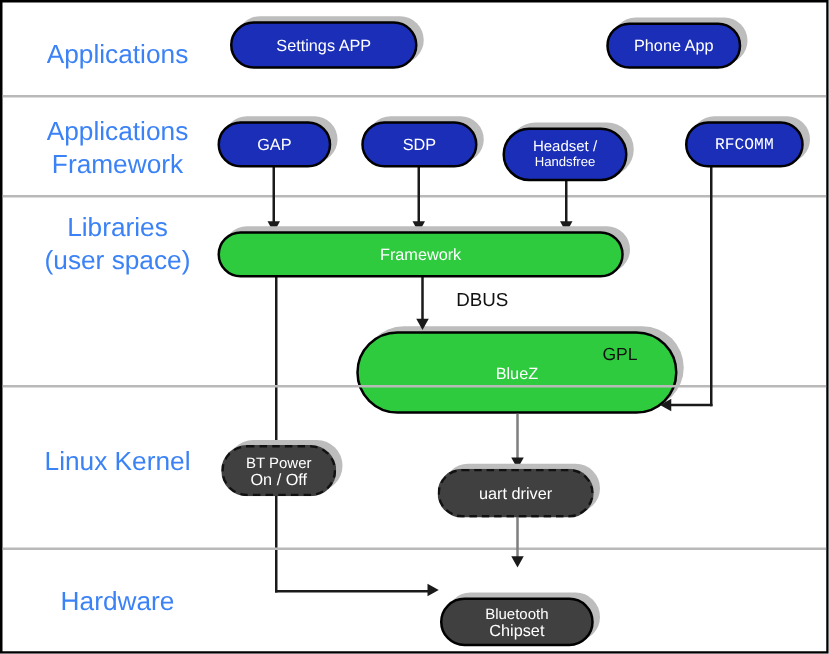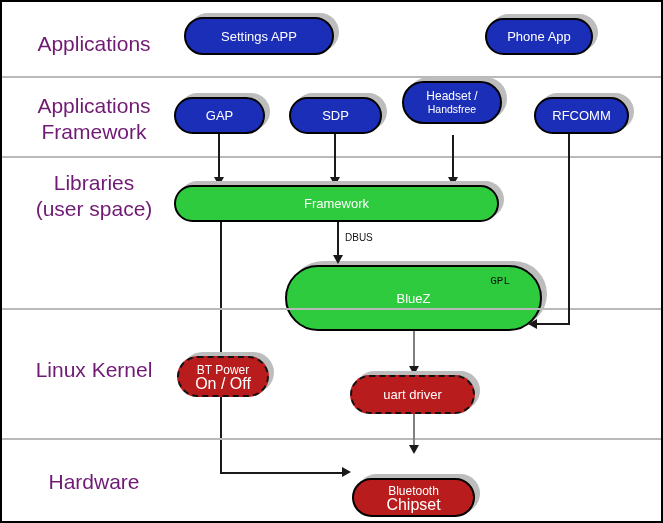--- a/index.html
+++ b/index.html
@@ -9,21 +9,21 @@
     box-sizing:border-box;
     border:2px solid #000;
     background:#ffffff;
     font-family:"Liberation Sans", sans-serif;
     overflow:hidden;
   }
   
   .layer-label{
     position:absolute;left:12px;width:160px;
     text-align:center;
-    color:#701a75;
+    color:#3b82f6;
     font-size:21px;line-height:26px;
     z-index:1;
   }
   
   .divider{
     position:absolute;left:0;width:659px;height:2px;
     background:#b9b9b9;
     z-index:3;
   }
   
@@ -33,47 +33,48 @@
     border:2px solid #000;
     border-radius:999px;
     box-shadow:5px -4px 0 #bdbdbd;
     color:#ffffff;
     text-align:center;
     box-sizing:border-box;
     z-index:5;
   }
   .pill.blue{background:#1b2eb8;}
   .pill.green{background:#2ecb3e;}
-  .pill.red{background:#b91c1c;}
+  .pill.red{background:#404040;}
   .pill.dashed{border-style:dashed;border-color:#111;}
   .pill .l1{font-size:13px;line-height:15px;}
   .pill .l2{font-size:10.5px;line-height:13px;}
   .pill.small-two .l1{font-size:12px;line-height:14px;}
-  .pill.small-two .l2{font-size:16px;line-height:14px;}
+  .pill.small-two .l2{font-size:13px;line-height:14px;}
   #node-bluez{z-index:2;border-radius:34px;}
   .gpl-tag{
     position:absolute;top:8px;right:30px;
-    color:#111;font-size:11px;font-family:Liberation Mono, monospace;
+    color:#111;font-size:14px;
   }
   
   .vline,.hline{position:absolute;background:#1a1a1a;z-index:4;}
   .vline{width:2px;}
   .hline{height:2px;}
   .vline.gray{background:#7f7f7f;}
   .vline.under{z-index:2;}
   
   .ah{position:absolute;width:0;height:0;z-index:4;}
   .ah-down{border-left:5px solid transparent;border-right:5px solid transparent;border-top:9px solid #1a1a1a;}
   .ah-left{border-top:5px solid transparent;border-bottom:5px solid transparent;border-right:9px solid #1a1a1a;}
   .ah-right{border-top:5px solid transparent;border-bottom:5px solid transparent;border-left:9px solid #1a1a1a;}
   
   .edge-label{
     position:absolute;
-    color:#111;font-size:10px;
+    color:#111;font-size:15px;
     z-index:4;
+    margin-left:20px;
   }
 </style>
 </head>
 <body>
 
 <div id="canvas">
 
   <div class="layer-label" style="top:29px;">
     <div>Applications</div>
   </div>
@@ -133,26 +134,26 @@
   </div>
 
   <div class="pill blue" style="left:172px;top:95px;width:91px;height:37px;text-align:right;">
     <span class="l1">GAP</span>
   </div>
 
   <div class="pill blue" style="left:287px;top:95px;width:93px;height:37px;">
     <span class="l1">SDP</span>
   </div>
 
-  <div class="pill blue" style="left:400px;top:79px;width:100px;height:43px;">
+  <div class="pill blue" style="left:400px;top:100px;width:100px;height:43px;">
     <span class="l1" style="font-size:12px;line-height:14px;">Headset /</span>
     <span class="l2">Handsfree</span>
   </div>
 
-  <div class="pill blue" style="left:532px;top:95px;width:95px;height:37px;">
+  <div class="pill blue" style="left:546px;top:95px;width:95px;height:37px;font-family:Liberation Mono, monospace;">
     <span class="l1">RFCOMM</span>
   </div>
 
   <div class="pill green" style="left:172px;top:183px;width:325px;height:37px;">
     <span class="l1">Framework</span>
   </div>
 
   <div class="pill green" id="node-bluez" style="left:283px;top:263px;width:257px;height:66px;">
     <span class="l1">BlueZ</span>
     <span class="gpl-tag">GPL</span>

